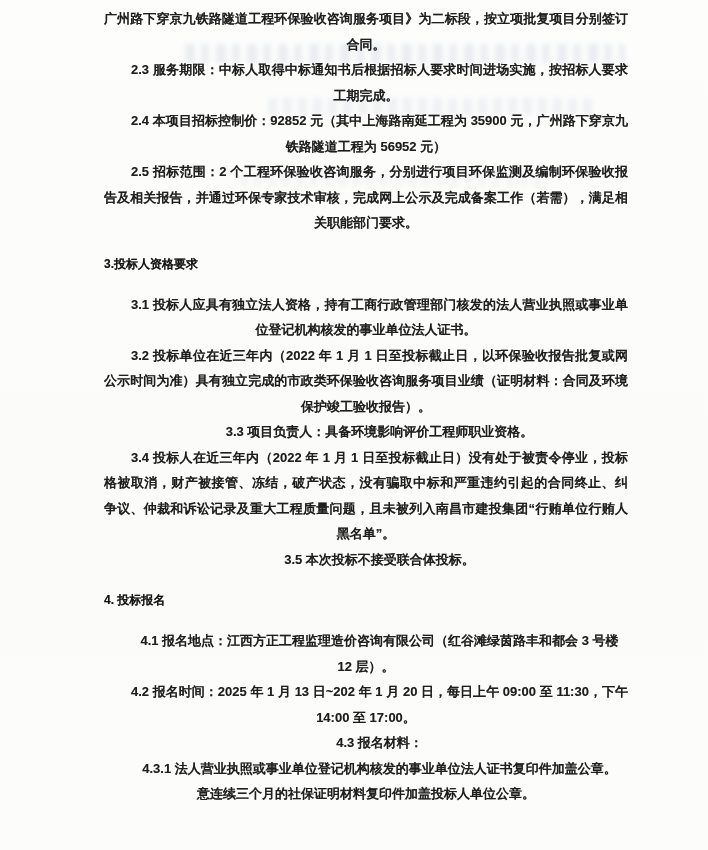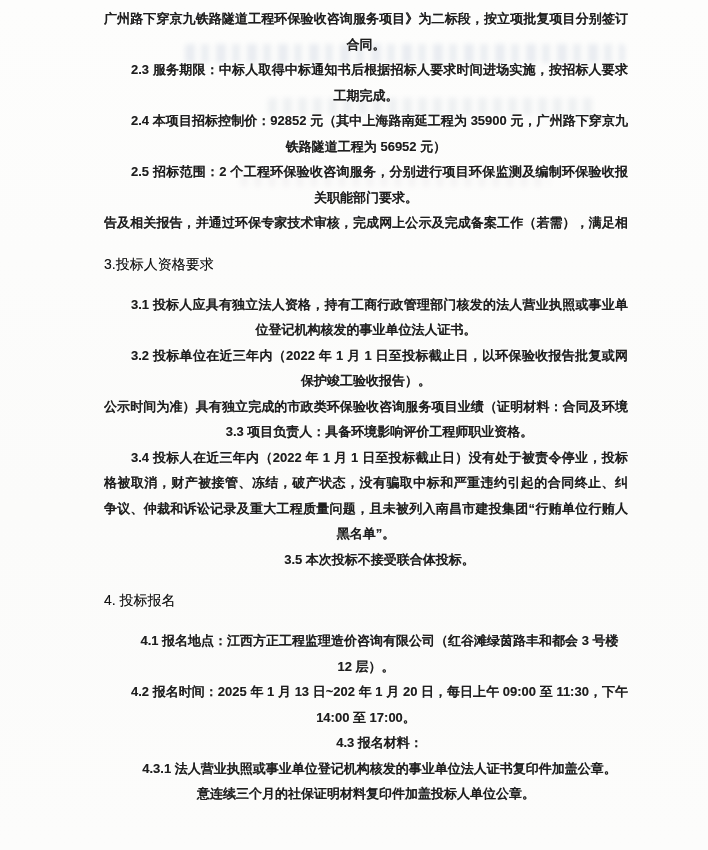--- a/index.html
+++ b/index.html
@@ -56,22 +56,22 @@
     text-align: center;
   }
   .line.fill {
     text-align: justify;
     text-align-last: justify;
   }
   .line.first {
     padding-left: 27px;
   }
   .heading {
-    font-size: 14px;
-    font-weight: 400;
+    font-size: 12px;
+    font-weight: 700;
     color: #141414;
     line-height: 26px;
     height: 26px;
     margin: 15px 0;
     text-shadow: 0 0 0.6px rgba(0,0,0,.5);
   }
 </style>
 </head>
 <body>
 
@@ -87,32 +87,32 @@
       <div class="para">
         <div class="line fill first">2.3 服务期限：中标人取得中标通知书后根据招标人要求时间进场实施，按招标人要求</div>
         <div class="line">工期完成。</div>
       </div>
       <div class="para">
         <div class="line fill first">2.4 本项目招标控制价：92852 元（其中上海路南延工程为 35900 元，广州路下穿京九</div>
         <div class="line">铁路隧道工程为 56952 元）</div>
       </div>
       <div class="para">
         <div class="line fill first">2.5 招标范围：2 个工程环保验收咨询服务，分别进行项目环保监测及编制环保验收报</div>
+        <div class="line fill">告及相关报告，并通过环保专家技术审核，完成网上公示及完成备案工作（若需），满足相</div>
         <div class="line">关职能部门要求。</div>
-        <div class="line fill">告及相关报告，并通过环保专家技术审核，完成网上公示及完成备案工作（若需），满足相</div>
       </div>
       <div class="heading">3.投标人资格要求</div>
       <div class="para">
         <div class="line fill first">3.1 投标人应具有独立法人资格，持有工商行政管理部门核发的法人营业执照或事业单</div>
         <div class="line">位登记机构核发的事业单位法人证书。</div>
       </div>
       <div class="para">
         <div class="line fill first">3.2 投标单位在近三年内（2022 年 1 月 1 日至投标截止日，以环保验收报告批复或网上</div>
+        <div class="line fill">公示时间为准）具有独立完成的市政类环保验收咨询服务项目业绩（证明材料：合同及环境</div>
         <div class="line">保护竣工验收报告）。</div>
-        <div class="line fill">公示时间为准）具有独立完成的市政类环保验收咨询服务项目业绩（证明材料：合同及环境</div>
       </div>
       <div class="para">
         <div class="line first">3.3 项目负责人：具备环境影响评价工程师职业资格。</div>
       </div>
       <div class="para">
         <div class="line fill first">3.4 投标人在近三年内（2022 年 1 月 1 日至投标截止日）没有处于被责令停业，投标资</div>
         <div class="line fill">格被取消，财产被接管、冻结，破产状态，没有骗取中标和严重违约引起的合同终止、纠纷、</div>
         <div class="line fill">争议、仲裁和诉讼记录及重大工程质量问题，且未被列入南昌市建投集团“行贿单位行贿人</div>
         <div class="line">黑名单”。</div>
       </div>

